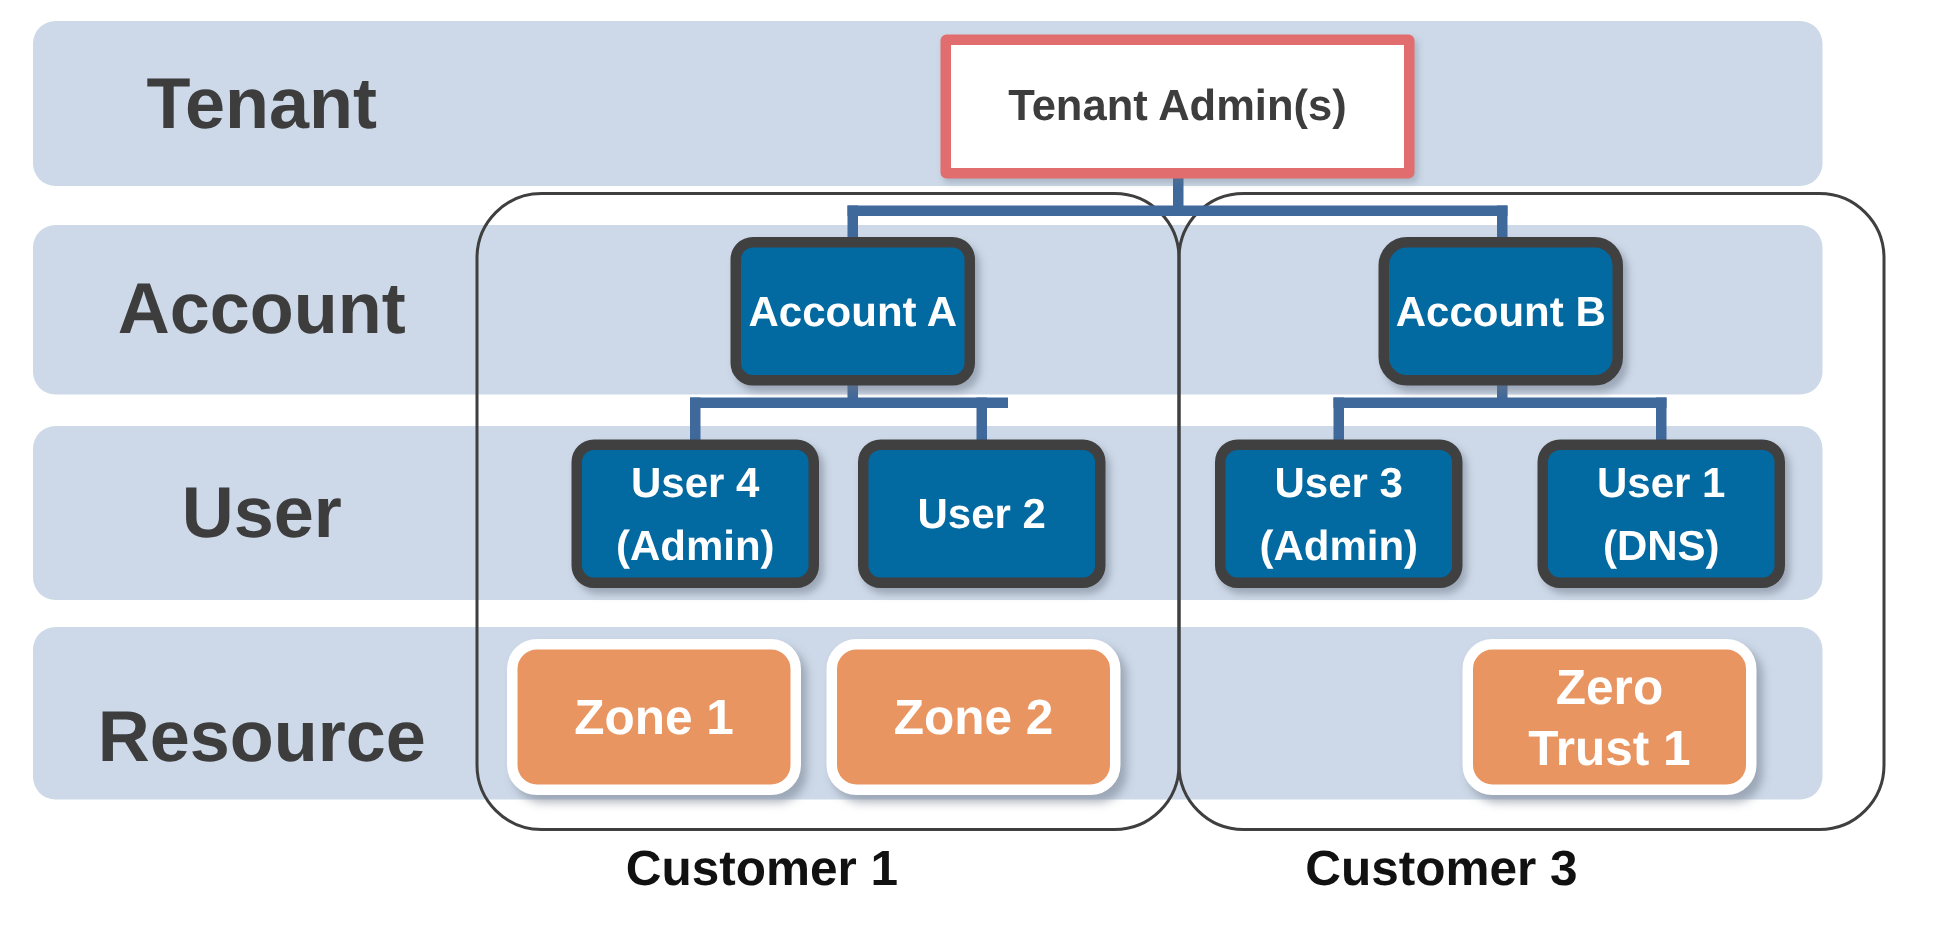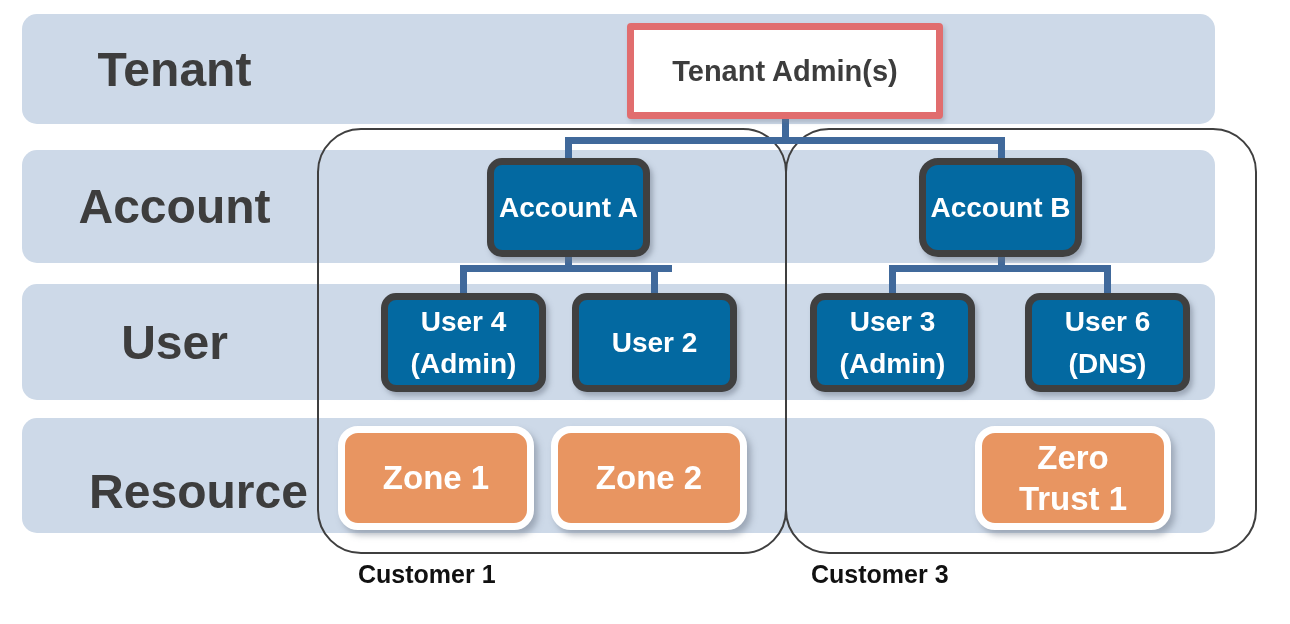--- a/index.html
+++ b/index.html
@@ -19,21 +19,21 @@
     border-radius:15px;
   }
   .band.tenant{top:14px;height:110px;}
   .band.account{top:150px;height:113px;}
   .band.user{top:284px;height:116px;}
   .band.resource{top:418px;height:115px;}
   .row-label{position:absolute;left:22px;width:305px;display:flex;align-items:center;justify-content:center;font-size:48px;color:#3d3d3d;}
   .row-label.tenant{top:14px;height:110px;}
   .row-label.account{top:150px;height:113px;}
   .row-label.user{top:284px;height:116px;}
-  .row-label.resource{top:418px;height:146px;padding-left:24px;}
+  .row-label.resource{top:418px;height:146px;}
 
   
   .group{
     position:absolute;
     top:128px;height:426px;
     border:2px solid #3f3f3f;
     border-radius:44px;
     background:transparent;
     box-sizing:border-box;
   }
@@ -66,21 +66,21 @@
   .node.orange{
     background:#e89561;border:7px solid #ffffff;border-radius:20px;
     color:#ffffff;font-size:33px;
     top:426px;width:196px;height:104px;
     box-shadow:4px 5px 6px rgba(110,120,135,0.5);
     line-height:1.25;
     padding:0 24px;
   }
   .group-label{
     position:absolute;top:560px;width:300px;
-    text-align:left;font-size:25px;color:#111111;
+    text-align:center;font-size:33px;color:#111111;
   }
 </style>
 </head>
 <body>
 
 <div class="stage">
 
   <div class="band tenant"></div>
   <div class="band account"></div>
   <div class="band user"></div>
@@ -126,21 +126,21 @@
     </div>
   </div>
   <div class="node blue usr" style="left:810px;">
     <div>
       <span>User 3</span>
       <span>(Admin)</span>
     </div>
   </div>
   <div class="node blue usr" style="left:1025px;">
     <div>
-      <span>User 6</span>
+      <span>User 1</span>
       <span>(DNS)</span>
     </div>
   </div>
 
   <div class="node orange" style="left:338px;">Zone 1</div>
   <div class="node orange" style="left:551px;">Zone 2</div>
   <div class="node orange" style="left:975px;">Zero Trust 1</div>
 
   <div class="group-label" style="left:358px;">Customer 1</div>
   <div class="group-label" style="left:811px;">Customer 3</div>

